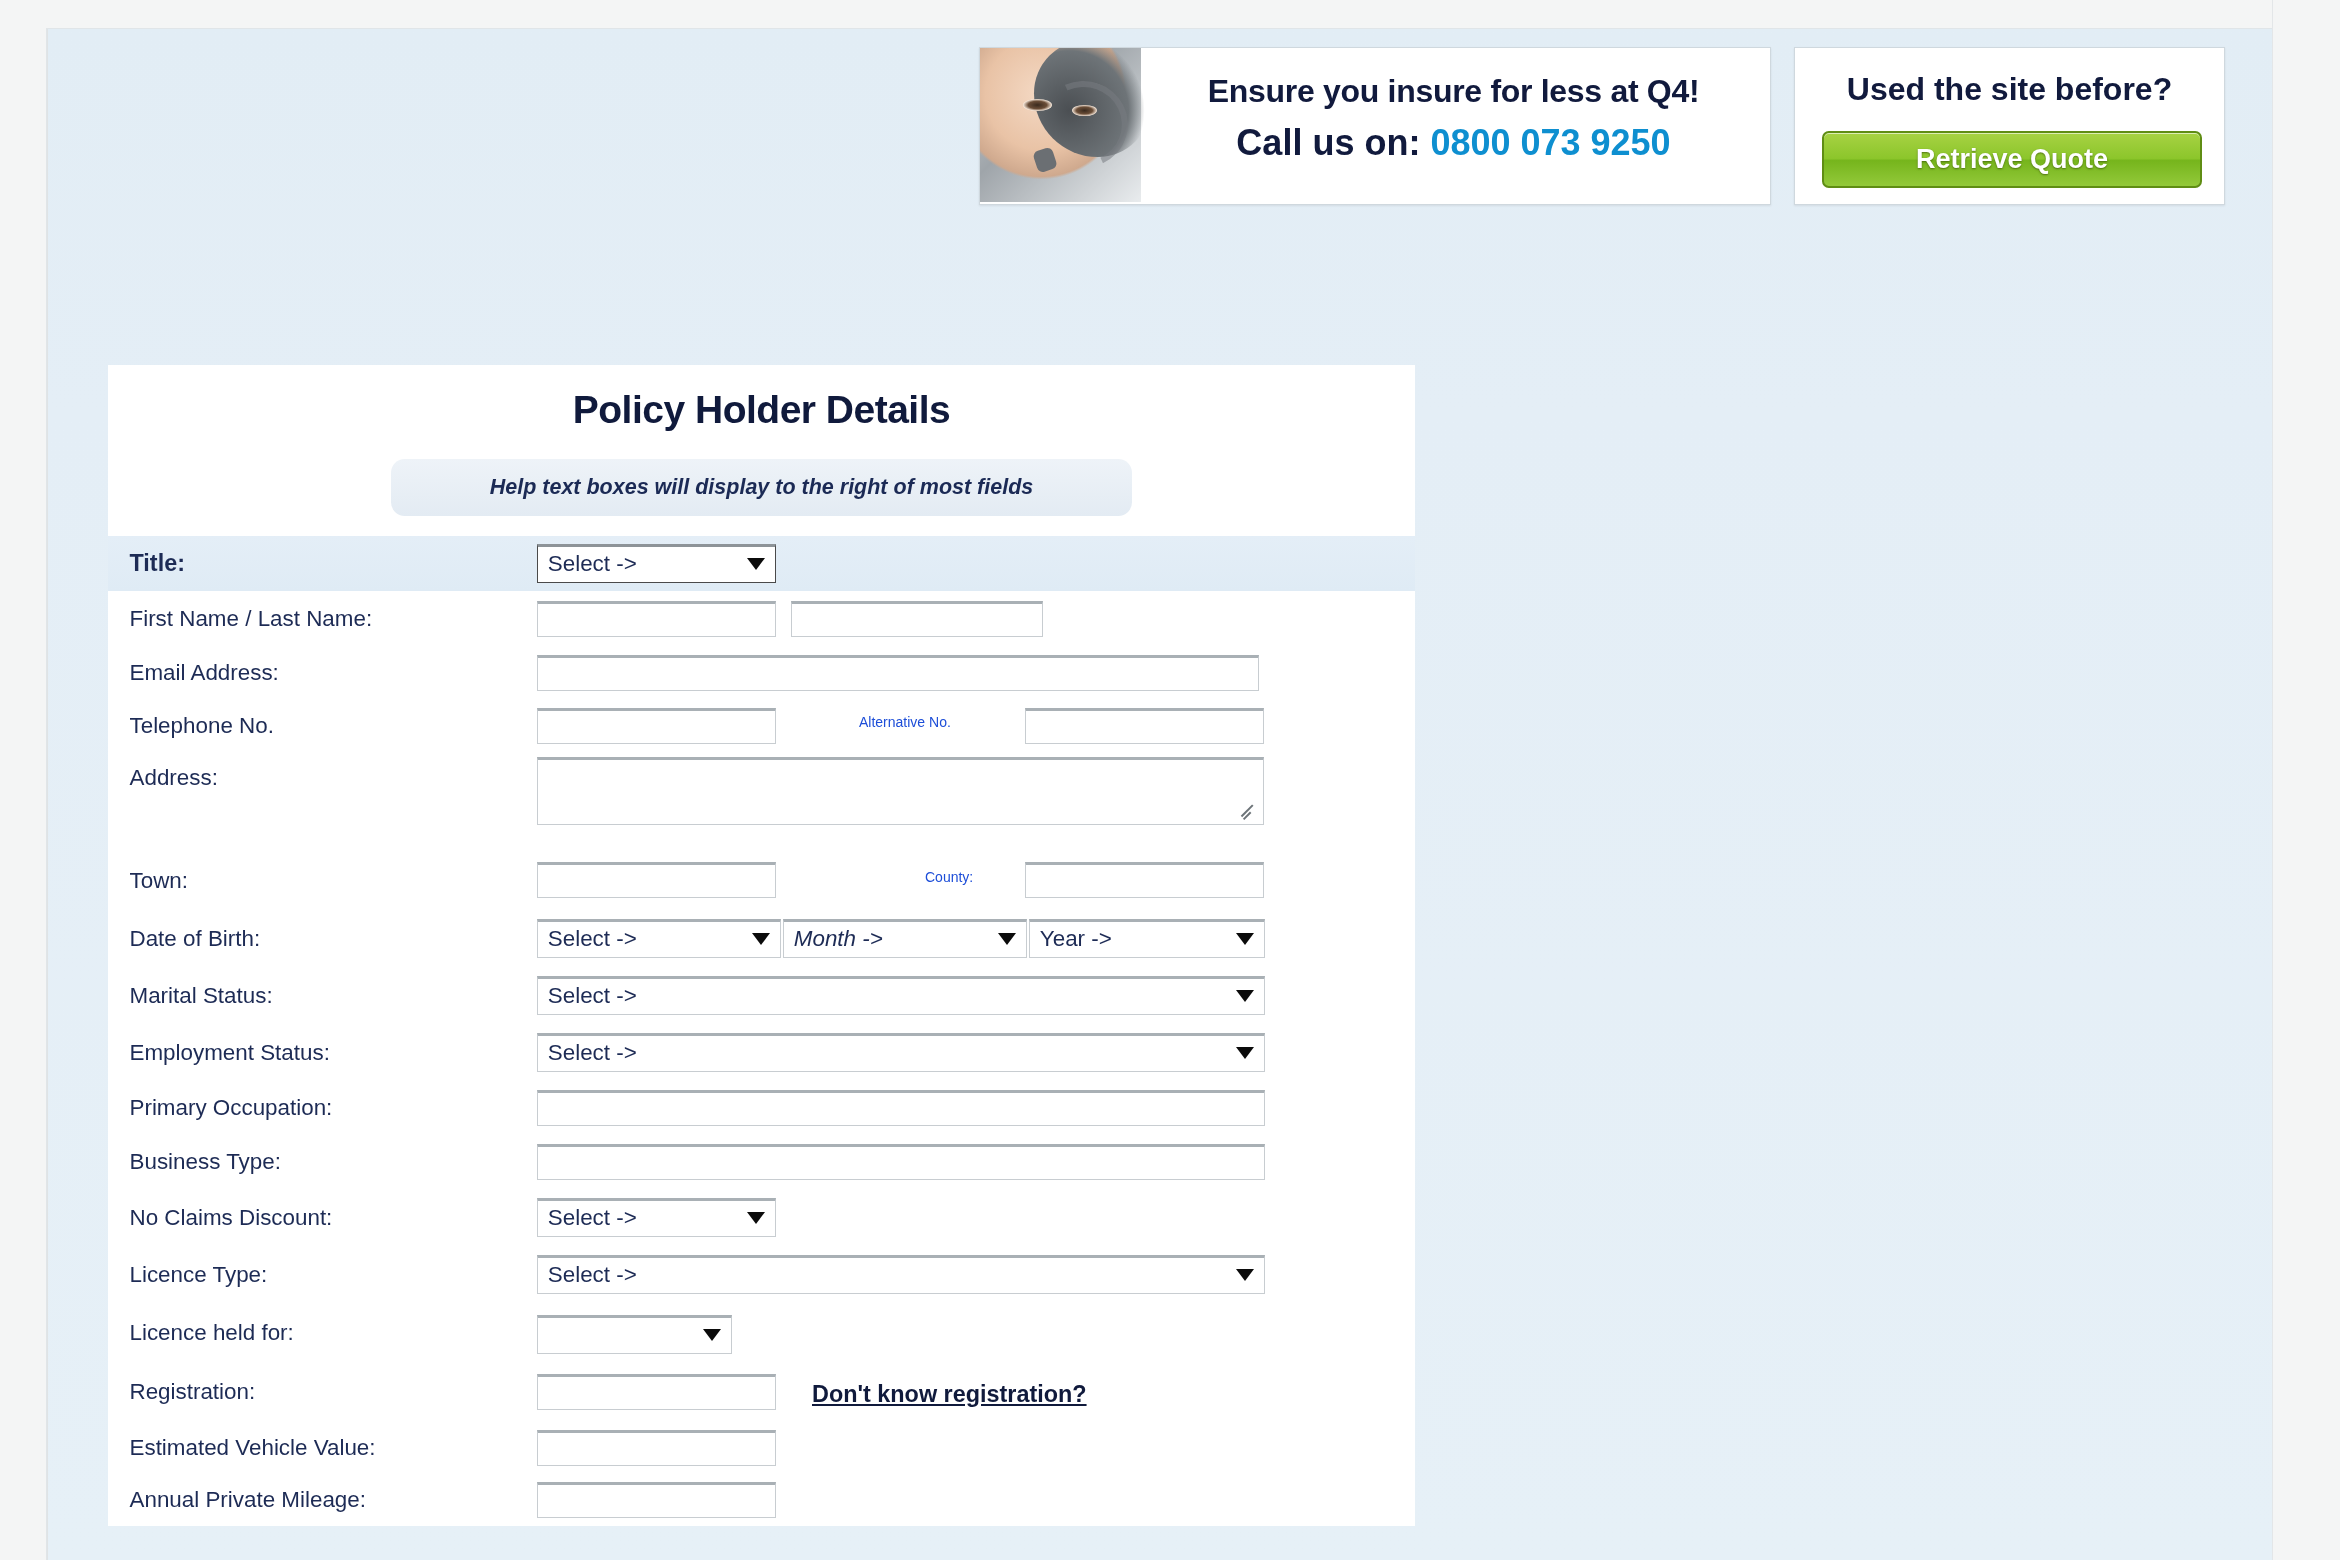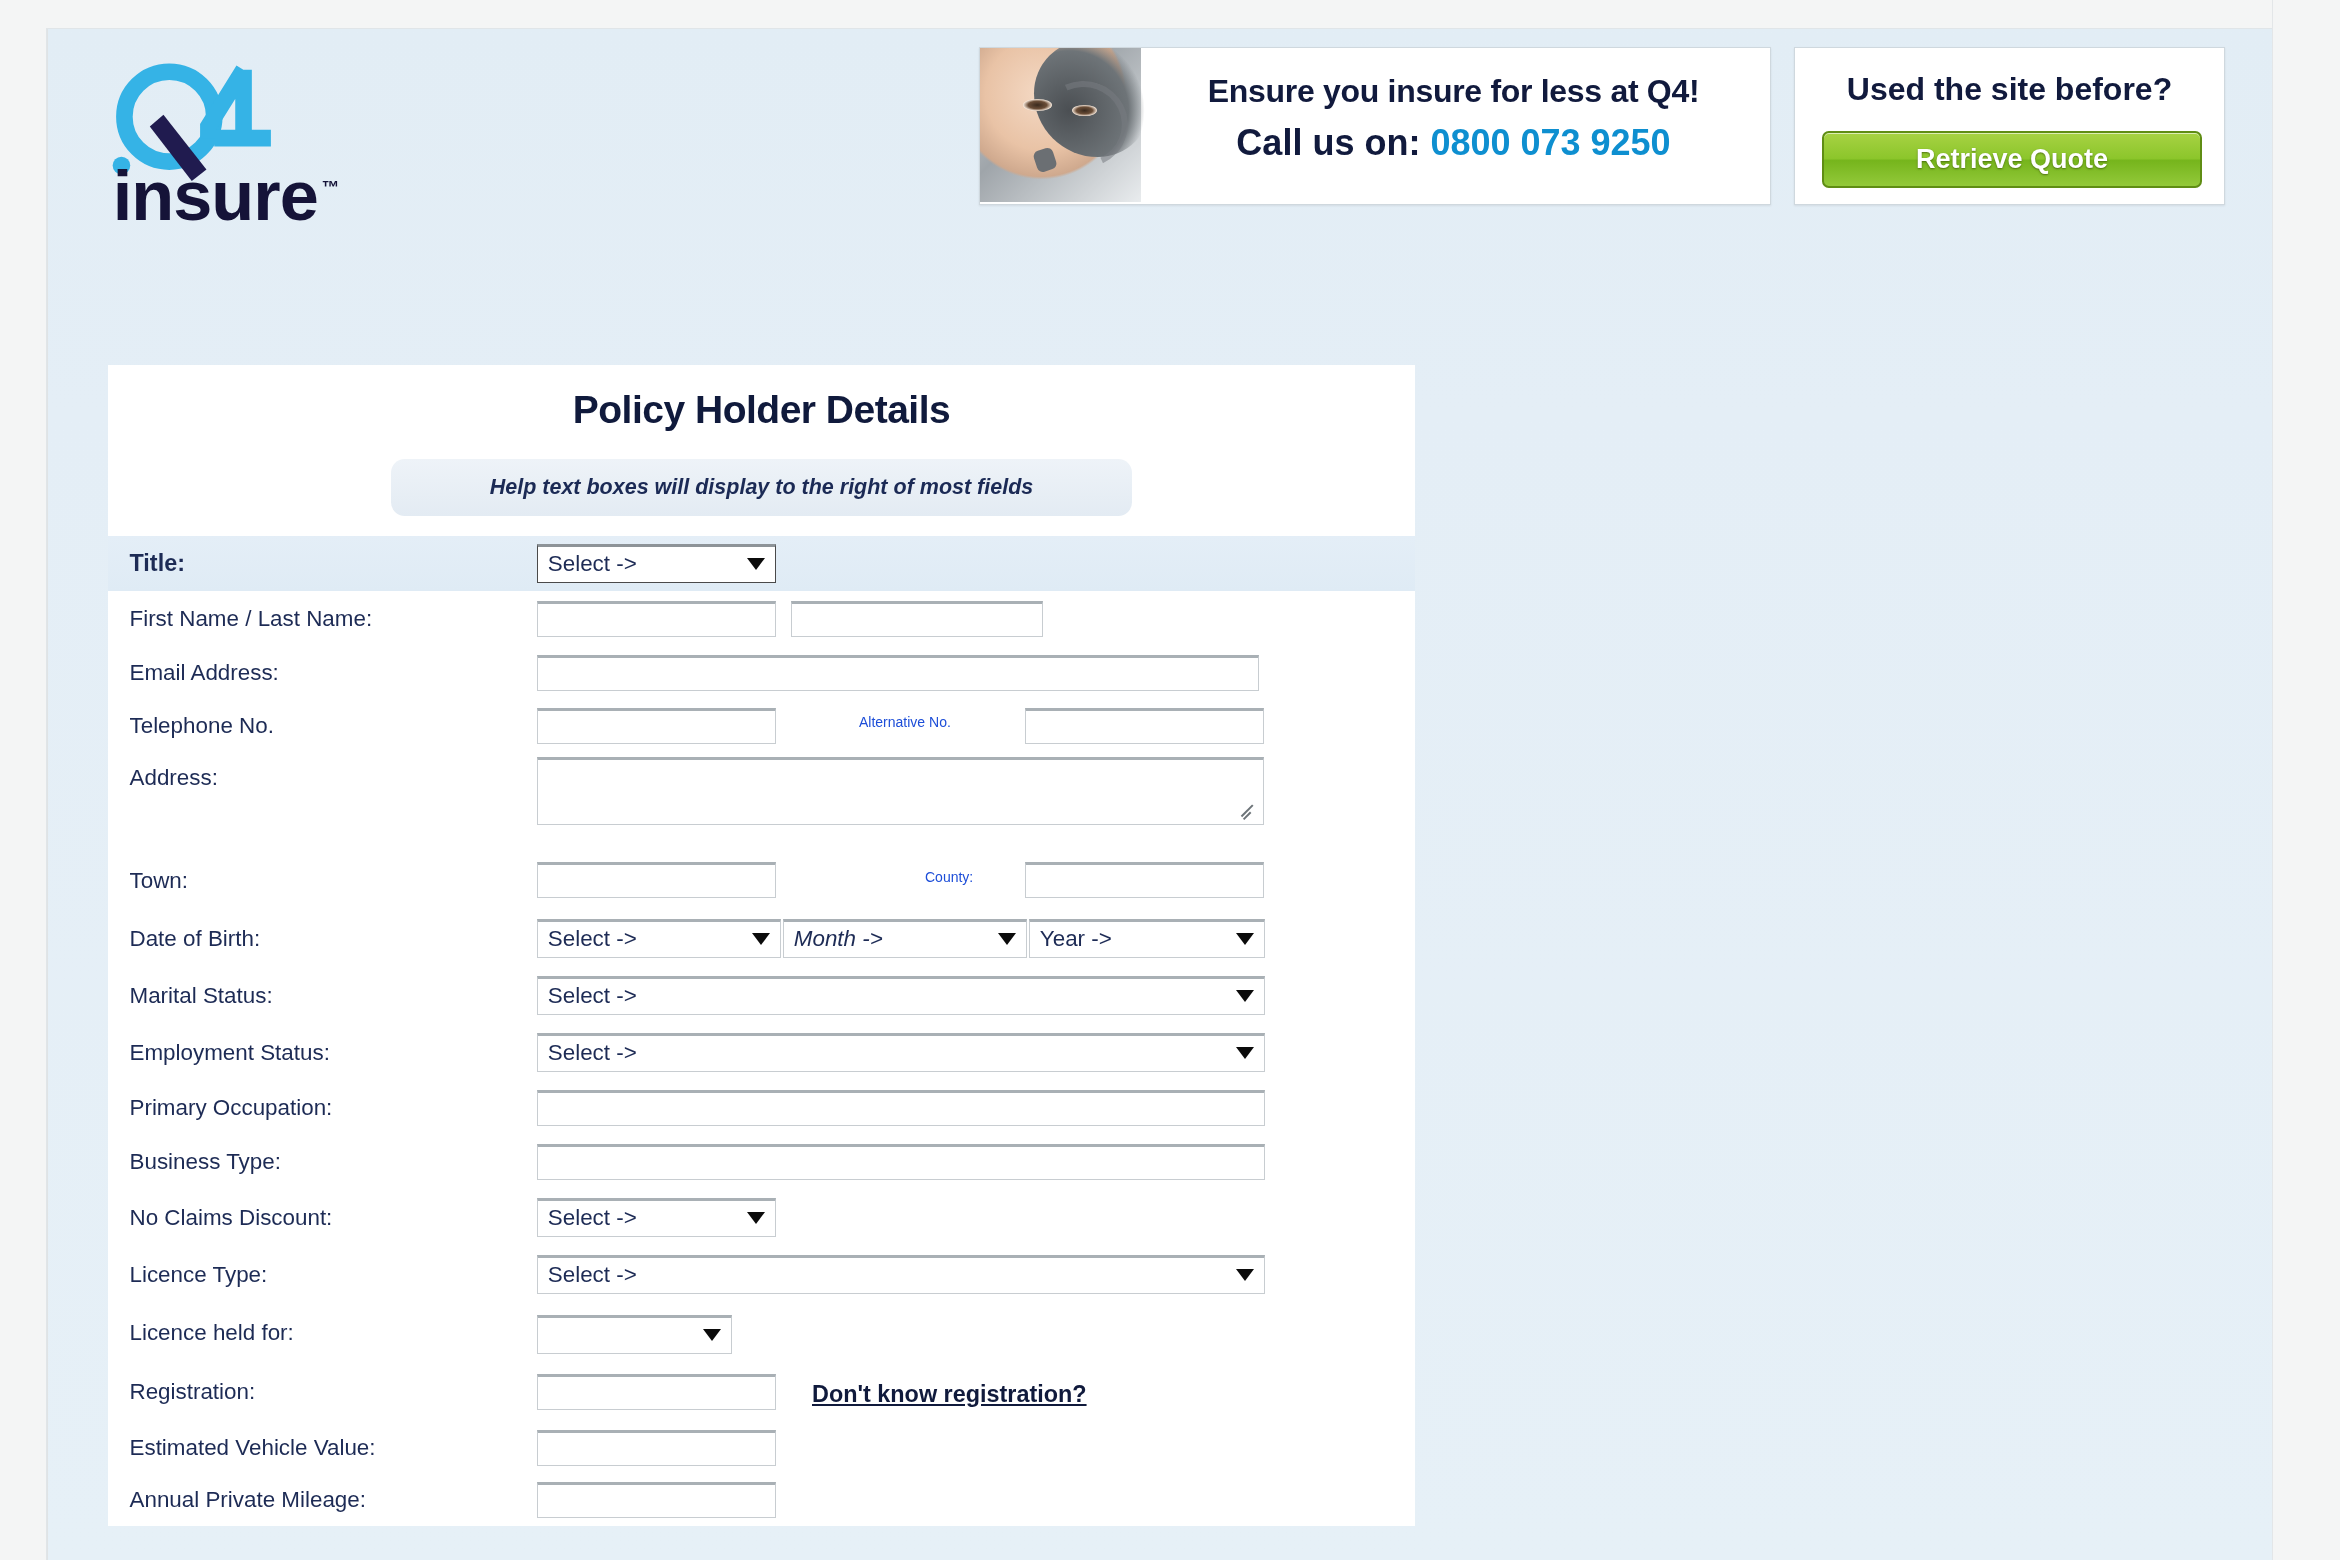--- a/index.html
+++ b/index.html
@@ -241,32 +241,20 @@
 </head>
 <body>
 
 <div id="root">
   <div class="page-frame"></div>
 
   <div class="site-body">
 
     <div class="header">
 
-      <div class="logo">
-        <svg width="293" height="176" viewBox="0 0 300 180" aria-hidden="true">
-          <g>
-            <circle cx="72" cy="62" r="46" fill="none" stroke="#35b3e6" stroke-width="17"></circle>
-            <path d="M148 14 L148 84 M118 84 L176 84 M148 14 L112 72 L112 84" fill="none" stroke="#35b3e6" stroke-width="17" stroke-linejoin="miter"></path>
-            <path d="M66 60 L110 116 L95 128 L52 72 Z" fill="#201b4f"></path>
-            <circle cx="23" cy="112" r="9" fill="#35b3e6"></circle>
-            <text x="14" y="168" font-family="Liberation Sans, sans-serif" font-size="72" font-weight="bold" fill="#151338" letter-spacing="-1">insure</text>
-            <text x="228" y="140" font-family="Liberation Sans, sans-serif" font-size="18" font-weight="bold" fill="#151338">™</text>
-          </g>
-        </svg>
-      </div>
 
       <div class="promo">
         <div class="promo-photo">
           <div class="hair"></div>
           <div class="headband"></div>
           <div class="eye1"></div>
           <div class="eye2"></div>
           <div class="headset"></div>
         </div>
         <div class="promo-text">

